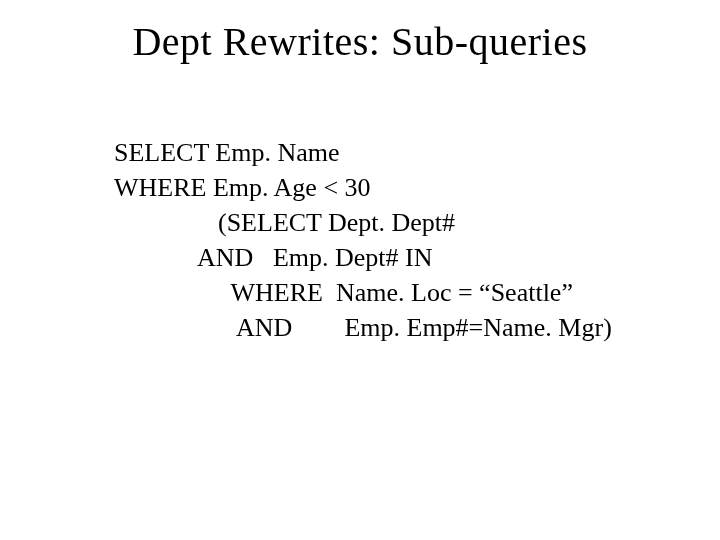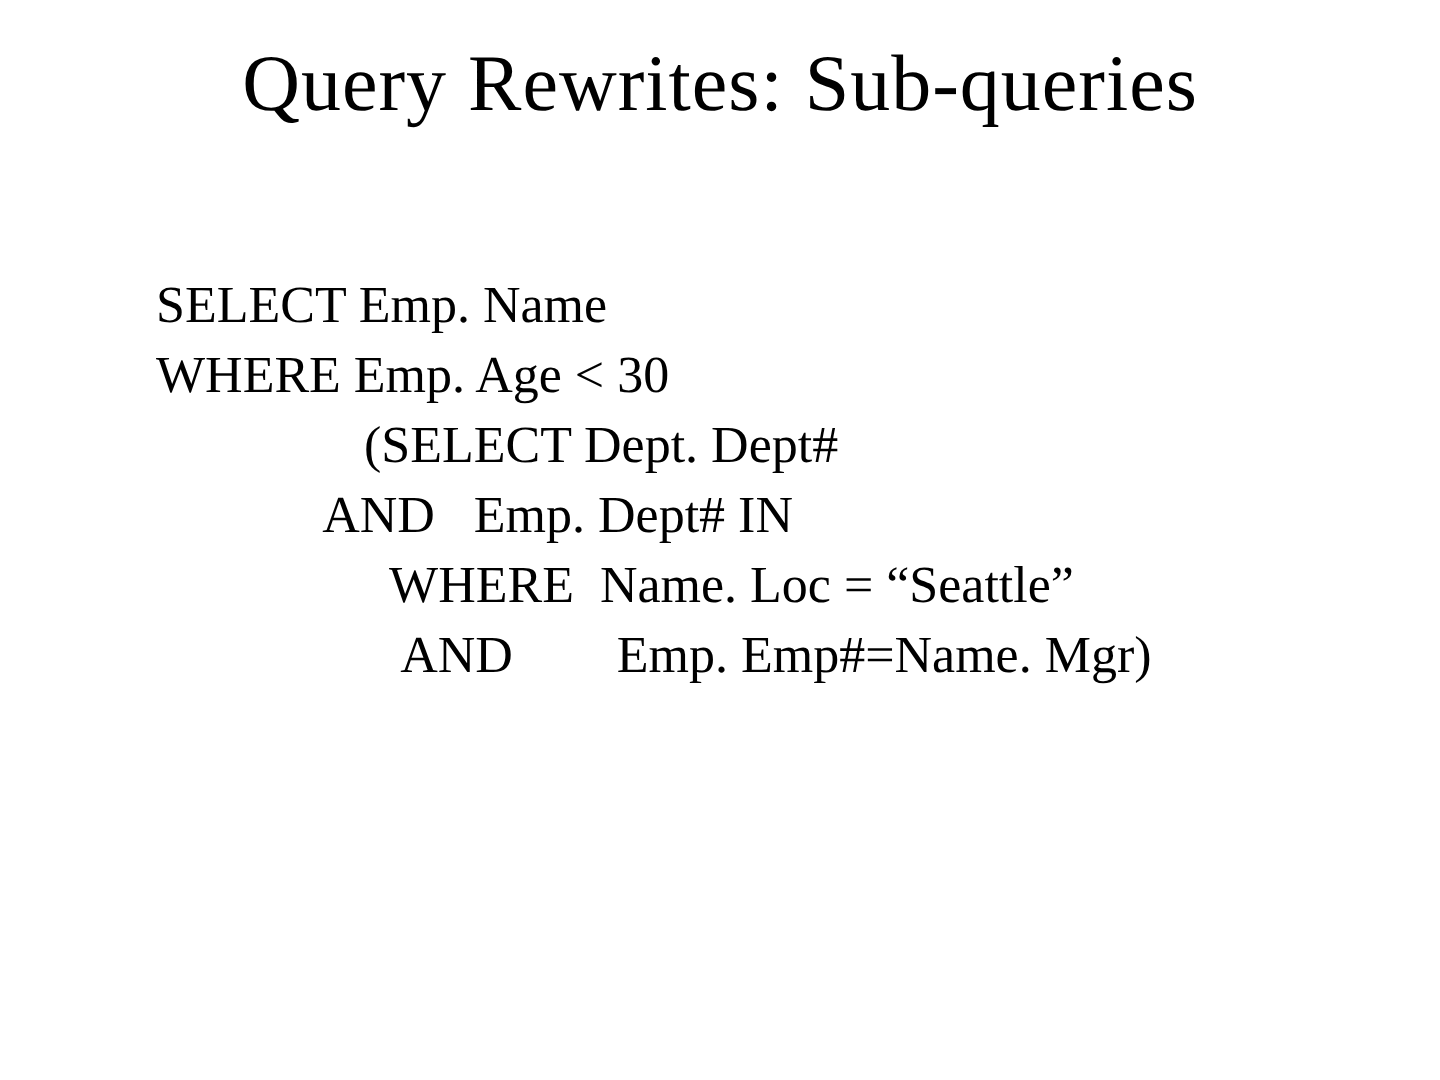--- a/index.html
+++ b/index.html
@@ -19,29 +19,30 @@
       font-size: 40px;
       font-weight: normal;
       text-align: center;
       margin-bottom: 70px;
       letter-spacing: 0.5px;
     }
     .code-block {
       font-size: 26px;
       line-height: 1.35;
       padding-left: 8px;
+      margin-left: 36px;
     }
     .line {
       white-space: pre;
     }
   </style>
 </head>
 <body>
 
-<h1 class="title">Query Rewrites: Sub-queries</h1>
+<h1 class="title">Dept Rewrites: Sub-queries</h1>
 
 <div class="code-block">
   <div class="line">SELECT Emp. Name</div>
   <div class="line">WHERE Emp. Age &lt; 30</div>
   <div class="line">                (SELECT Dept. Dept#</div>
   <div class="line">             AND   Emp. Dept# IN</div>
   <div class="line">                  WHERE  Name. Loc = “Seattle”</div>
   <div class="line">                   AND        Emp. Emp#=Name. Mgr)</div>
 </div>
 

